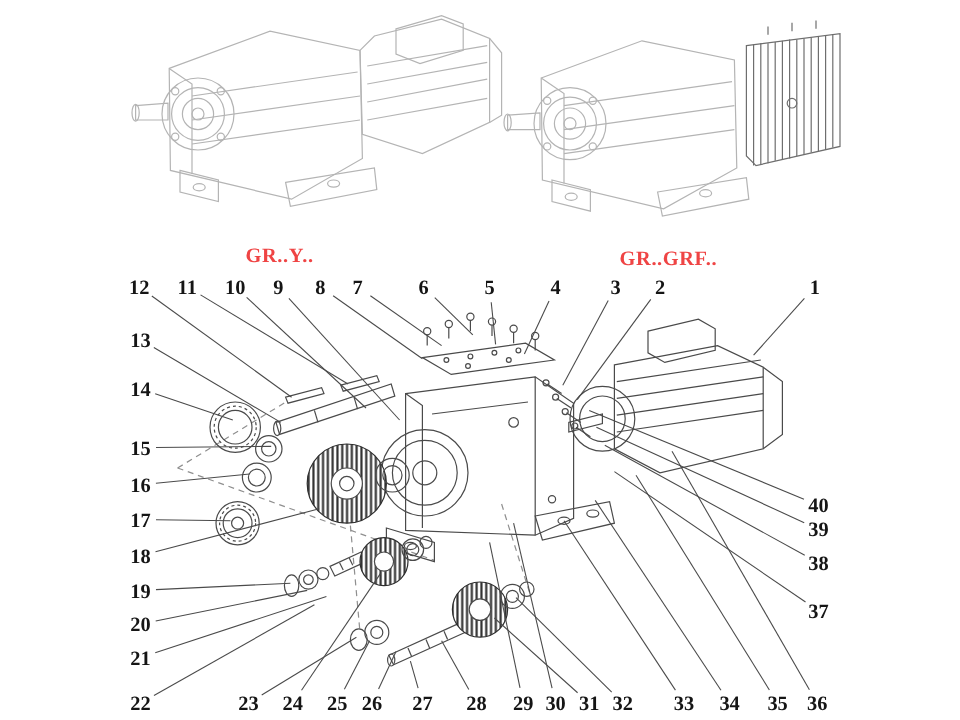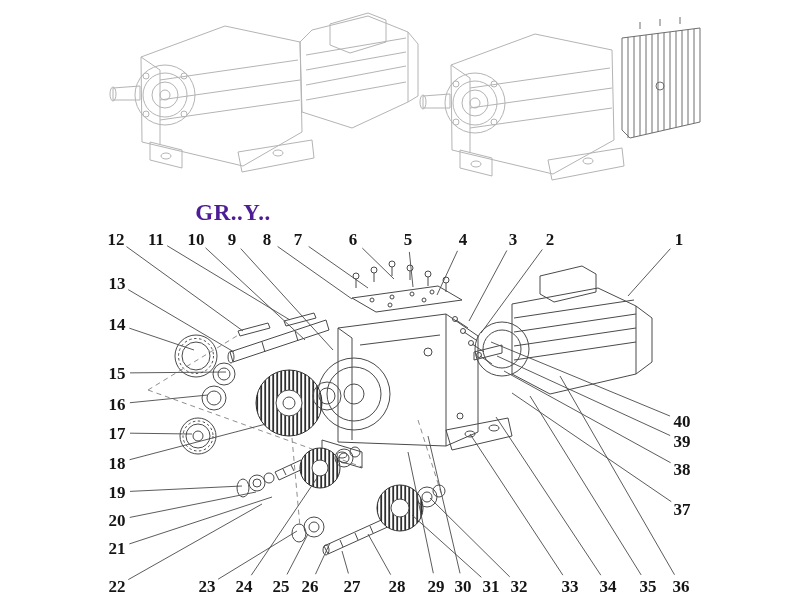--- a/index.html
+++ b/index.html
@@ -2,22 +2,22 @@
 <html><head>
 <meta charset="utf-8">
 <style>
   * { margin:0; padding:0; box-sizing:border-box; }
   html,body { width:800px; height:600px; }
   body { background:#ffffff; font-family:"Liberation Serif", serif; }
   .canvas { position:relative; width:800px; height:600px; background:#ffffff; overflow:hidden; }
   .canvas > svg { position:absolute; left:0; top:0; }
   .fig-label {
     position:absolute; transform:translate(-50%,-50%);
-    font-weight:700; font-size:23px; letter-spacing:0.5px;
-    color:#4c1d95; white-space:nowrap;
+    font-weight:700; font-size:17px; letter-spacing:0.5px;
+    color:#ef4444; white-space:nowrap;
   }
   #fig-label-left  { left:233px; top:213px; }
   #fig-label-right { left:557px; top:216px; }
   #callout-layer text {
     font-family:"Liberation Serif", serif; font-size:17px; font-weight:700;
     fill:#151515; text-anchor:middle;
   }
   #callout-layer line { stroke:#4a4a4a; stroke-width:0.9; }
 </style>
 </head>
@@ -319,13 +319,14 @@
         <text x="682" y="469" dy="6">38</text>
         <line x1="670.1872010284769" y1="435.57249776984077" x2="497" y2="356"></line>
         <text x="682" y="441" dy="6">39</text>
         <line x1="669.9870150851938" y1="416.03127849073456" x2="491" y2="342"></line>
         <text x="682" y="421" dy="6">40</text>
       </g>
   </svg>
 
   <div class="fig-label" id="fig-label-left">GR..Y..</div>
 
+  <div class="fig-label" id="fig-label-right">GR..GRF..</div>
 </div>
 
 </body></html>

